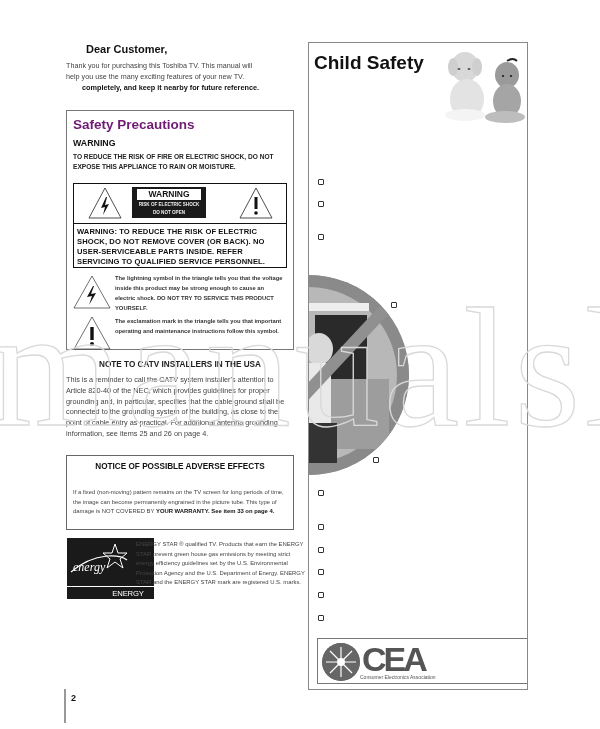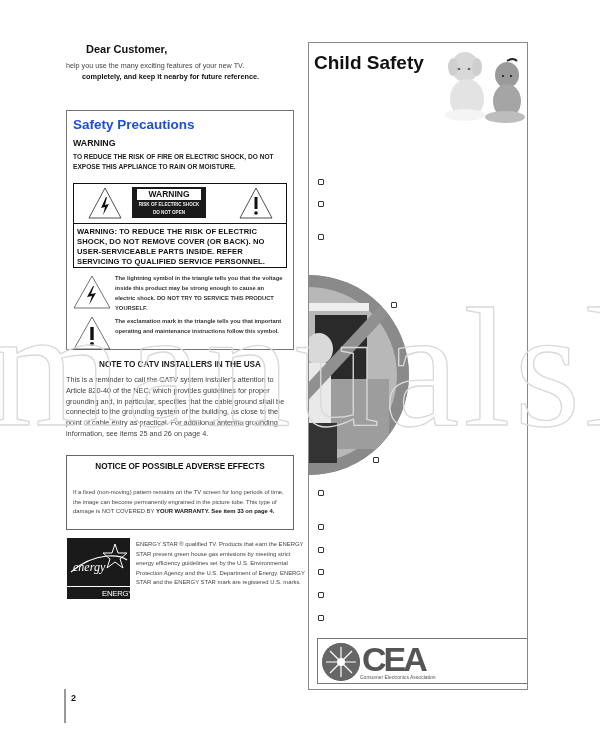--- a/index.html
+++ b/index.html
@@ -8,21 +8,21 @@
 
   .abs { position: absolute; }
 
   
   .dear-title { left: 66px; top: 43px; font-size: 11px; font-weight: bold; color: #111; margin-left: 20px; }
   .intro { left: 66px; top: 60px; width: 230px; font-size: 7.2px; line-height: 11px; color: #444; }
   .intro .strong1 { font-weight: bold; color: #111; font-size: 8.3px; }
   .intro .strong2 { font-weight: bold; color: #111; font-size: 7.3px; margin-left: 16px; }
 
   .safety-box { left: 66px; top: 110px; width: 228px; height: 240px; border: 1px solid #777; }
-  .safety-title { position: absolute; left: 6px; top: 6px; font-size: 13.5px; font-weight: bold; color: #1d4ed8; }
+  .safety-title { position: absolute; left: 6px; top: 6px; font-size: 13.5px; font-weight: bold; color: #701a75; }
   .warning-head { position: absolute; left: 6px; top: 27px; font-size: 8.8px; font-weight: bold; color: #111; }
   .warning-text { position: absolute; left: 6px; top: 41px; width: 210px; font-size: 6.6px; font-weight: bold; line-height: 10px; color: #222; }
 
   .warn-panel { position: absolute; left: 6px; top: 72px; width: 214px; height: 85px; border: 1.5px solid #111; }
   .warn-panel .top { position: absolute; left: 0; top: 0; width: 100%; height: 40px; border-bottom: 1.5px solid #111; }
   .tri { position: absolute; }
   .warn-label { position: absolute; left: 58px; top: 3px; width: 74px; height: 31px; background: #1a1a1a; }
   .warn-label .inner { position: absolute; left: 5px; top: 2px; width: 64px; height: 11px; background: #fff; color: #111; font-size: 8.5px; font-weight: bold; text-align: center; line-height: 11px; }
   .warn-label .l1 { position: absolute; left: 0; top: 15px; width: 100%; font-size: 4.6px; font-weight: bold; color: #eee; text-align: center; }
   .warn-label .l2 { position: absolute; left: 0; top: 23px; width: 100%; font-size: 4.6px; font-weight: bold; color: #eee; text-align: center; }
@@ -32,21 +32,21 @@
   .sym-row .sym-text { position: absolute; left: 42px; top: 0; width: 168px; font-size: 5.8px; font-weight: bold; line-height: 10px; color: #333; }
 
   .catv-title { left: 66px; top: 360px; width: 228px; text-align: center; font-size: 8.2px; font-weight: bold; color: #222; }
   .catv-text { left: 66px; top: 375px; width: 228px; font-size: 7.3px; line-height: 10.8px; color: #444; }
 
   .notice-box { left: 66px; top: 455px; width: 228px; height: 75px; border: 1px solid #666; }
   .notice-title { position: absolute; left: 0; top: 4px; width: 100%; text-align: center; font-size: 8.2px; font-weight: bold; color: #111; line-height: 13px; }
   .notice-text { position: absolute; left: 6px; top: 32px; width: 216px; font-size: 5.9px; line-height: 9.6px; color: #444; }
   .notice-text b { color: #111; }
 
-  .energy-logo { left: 67px; top: 538px; width: 63px; height: 61px; background: #1a1a1a; }
+  .energy-logo { left: 67px; top: 538px; width: 87px; height: 61px; background: #1a1a1a; }
   .energy-logo .bar { position: absolute; left: 0; bottom: 0; width: 100%; height: 13px; background: #1a1a1a; border-top: 1px solid #fff; color: #fff; font-size: 7.7px; text-align: center; line-height: 13px; letter-spacing: -0.2px; padding-left: 35px; }
   .energy-text { left: 136px; top: 540px; width: 170px; font-size: 5.9px; line-height: 9.6px; color: #444; }
 
   .page-rule { left: 64px; top: 689px; width: 2px; height: 34px; background: #999; }
   .page-num { left: 71px; top: 693px; font-size: 9px; font-weight: bold; color: #111; }
 
   
   .child-panel { left: 308px; top: 42px; width: 220px; height: 648px; border: 1px solid #888; background: #fff; overflow: hidden; }
   .child-title { position: absolute; left: 5px; top: 9px; font-size: 19px; font-weight: bold; color: #111; }
   .babies { position: absolute; left: 128px; top: 4px; width: 96px; height: 78px; }
@@ -58,20 +58,21 @@
   .cea-sub { position: absolute; left: 42px; top: 35px; font-size: 5px; color: #555; }
 
   
   .watermark { left: -10px; top: 300px; width: 620px; height: 140px; pointer-events: none; }
 </style>
 </head>
 <body>
 
 <div class="abs dear-title">Dear Customer,</div>
 <div class="abs intro">
+  <div>Thank you for purchasing this Toshiba TV. This manual will</div>
   <div>help you use the many exciting features of your new TV.</div>
   <div class="strong2">completely, and keep it nearby for future reference.</div>
 </div>
 
 <div class="abs safety-box">
   <div class="safety-title">Safety Precautions</div>
   <div class="warning-head">WARNING</div>
   <div class="warning-text">TO REDUCE THE RISK OF FIRE OR ELECTRIC SHOCK, DO NOT EXPOSE THIS APPLIANCE TO RAIN OR MOISTURE.</div>
 
   <div class="warn-panel">

